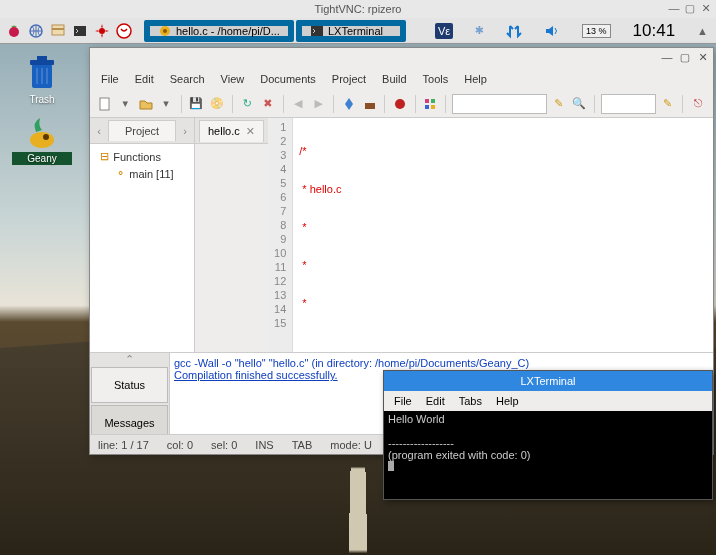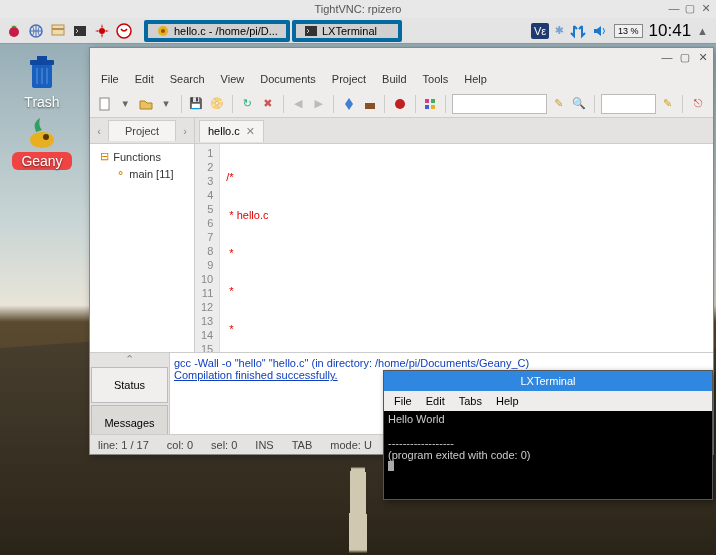--- a/index.html
+++ b/index.html
@@ -6,49 +6,49 @@
 body{width:716px;height:555px;overflow:hidden;background:linear-gradient(to bottom,#8BA5B0 0%,#C9D5D5 40%,#E8E4D8 55%,#5A4A30 58%,#3A3020 100%);position:relative}
 .road{position:absolute;bottom:0;left:0;right:0;height:230px;background:linear-gradient(to bottom,#4A4030,#2A2418);clip-path:polygon(0 100%,100% 100%,100% 10%,55% 0,45% 0,0 10%)}
 .road::after{content:"";position:absolute;left:50%;top:0;bottom:0;width:8px;margin-left:-4px;background:repeating-linear-gradient(#D0C8B0 0 30px,transparent 30px 60px);transform:perspective(200px) rotateX(50deg);transform-origin:top}
 
 .vnc-title{position:absolute;top:0;left:0;right:0;height:32px;background:#E8E8E8;border-bottom:1px solid #AAA;text-align:center;line-height:18px;color:#555}
 .vnc-ctrl{position:absolute;right:4px;top:2px;display:flex;gap:4px}
 .vnc-ctrl span{width:12px;height:12px;display:flex;align-items:center;justify-content:center;color:#666;cursor:pointer}
 
 .taskbar{position:absolute;top:18px;left:0;right:0;height:26px;background:#E4E4E4;border-bottom:1px solid #999;display:flex;align-items:center;padding:0 4px;gap:2px}
 .tb-icon{width:20px;height:20px;display:flex;align-items:center;justify-content:center;border-radius:2px;cursor:pointer}
-.tb-btn{height:22px;padding:0 8px;display:flex;align-items:center;gap:4px;background:#D0D0D0;border:4px solid #0369a1;border-radius:2px;cursor:pointer;min-width:110px}
+.tb-btn{height:22px;padding:0 8px;display:flex;align-items:center;gap:4px;background:#D0D0D0;border:6px solid #0369a1;border-radius:2px;cursor:pointer;min-width:110px}
 .tb-spacer{flex:1}
-.tb-tray{display:flex;align-items:center;gap:6px;padding-right:4px}
+.tb-tray{display:flex;align-items:center;gap:22px;padding-right:4px}
 .battery{font-size:9px;padding:1px 3px;border:1px solid #888;background:#F0F0F0}
 
 .desk-icon{position:absolute;width:60px;text-align:center;cursor:pointer}
 .desk-icon .ic{width:40px;height:38px;margin:0 auto 2px}
-.desk-icon .lbl{color:#FFF;font-size:14px;text-shadow:0 1px 2px rgba(0,0,0,.6)}
-.desk-icon.sel .lbl{background:#ef4444;padding:1px 4px;border-radius:6px}
+.desk-icon .lbl{color:#FFF;font-size:10px;text-shadow:0 1px 2px rgba(0,0,0,.6)}
+.desk-icon.sel .lbl{background:#14532d;padding:1px 4px;border-radius:0}
 
 .geany{position:absolute;left:89px;top:47px;width:625px;height:408px;background:#EEEDEB;border:1px solid #888;box-shadow:2px 2px 8px rgba(0,0,0,.3);display:flex;flex-direction:column}
 .geany-title{height:20px;display:flex;align-items:center;justify-content:center;color:#777;position:relative}
 .win-ctl{position:absolute;right:4px;top:3px;display:flex;gap:6px}
 .win-ctl span{width:12px;height:12px;display:flex;align-items:center;justify-content:center;cursor:pointer;color:#555}
 .menubar{height:22px;display:flex;align-items:center;gap:2px;padding:0 4px}
 .menubar span{padding:2px 7px;cursor:pointer;color:#333}
 .toolbar{height:28px;display:flex;align-items:center;gap:3px;padding:0 6px;border-bottom:1px solid #CCC}
 .tbic{width:18px;height:18px;display:flex;align-items:center;justify-content:center;cursor:pointer;color:#666}
 .tbsep{width:1px;height:18px;background:#CCC;margin:0 3px}
 .tbin{height:20px;border:1px solid #BBB;background:#FFF;padding:0 4px;flex:0 0 auto}
 .mid{flex:1;display:flex;min-height:0}
 .side{width:105px;border-right:1px solid #CCC;display:flex;flex-direction:column}
 .side-tabs{height:26px;display:flex;align-items:center;border-bottom:1px solid #CCC;background:#E4E3E1}
 .side-tabs .arr{width:18px;text-align:center;cursor:pointer;color:#888}
 .side-tabs .tab{flex:1;text-align:center;padding:4px;background:#F5F4F2;border:1px solid #CCC;border-bottom:none;color:#444}
 .tree{flex:1;background:#FFF;padding:4px;overflow:auto}
 .tree .n{padding:2px 0 2px 6px;cursor:pointer;color:#333;display:flex;align-items:center;gap:4px}
 .tree .n.c{padding-left:22px}
-.edge{flex:1;display:flex;flex-direction:column;min-width:0}
+.edge{flex:1;display:flex;flex-direction:row;min-width:0}
 .filetabs{height:26px;display:flex;align-items:center;padding:0 4px;border-bottom:1px solid #CCC;background:#E4E3E1}
 .filetab{padding:4px 8px;background:#F5F4F2;border:1px solid #CCC;border-bottom:none;display:flex;gap:6px;cursor:pointer}
 .filetab .x{color:#888}
 .editor{flex:1;display:flex;background:#FFF;font-family:monospace;font-size:11px;overflow:auto}
 .gutter{background:#ECECEC;color:#888;padding:2px 6px;text-align:right;border-right:1px solid #DDD;user-select:none}
 .gutter div{height:14px;line-height:14px}
 .code{padding:2px 6px;white-space:pre}
 .code div{height:14px;line-height:14px}
 .c-com{color:#E00000}
 .bottom{height:82px;border-top:1px solid #CCC;display:flex}

